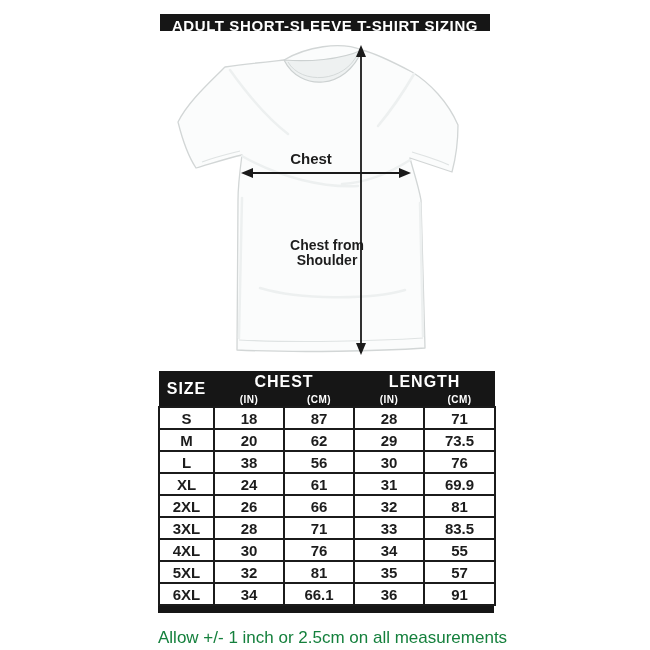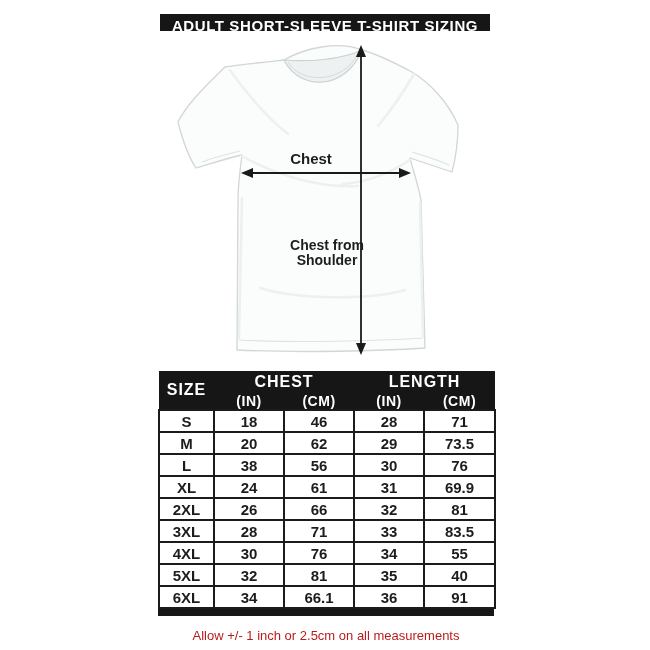--- a/index.html
+++ b/index.html
@@ -21,30 +21,30 @@
   }
   .chest-label{left:271px;top:150px;width:80px;font-size:15px;}
   .length-label{left:287px;top:238px;width:80px;font-size:14px;line-height:14.5px;}
   .sizing{position:absolute;left:158px;top:371px;width:312px;}
   table{border-collapse:collapse;width:336px;table-layout:fixed;}
   thead th{
     background:#161616;color:#ffffff;border:0;padding:0;
     font-weight:bold;text-align:center;vertical-align:middle;
   }
   .th-main{font-size:16px;letter-spacing:1px;height:22px;}
-  .th-unit{font-size:14px;letter-spacing:.5px;height:13px;margin-top:13px;}
+  .th-unit{font-size:10px;letter-spacing:.5px;height:13px;margin-top:13px;}
   tbody td{
     border:2px solid #1b1b1b;background:#ffffff;color:#1c1c1c;
     height:20px;text-align:center;vertical-align:middle;
     font-size:15px;font-weight:bold;padding:0;
   }
   .bottom-bar{width:336px;height:7px;background:#161616;}
   .footnote{
     position:absolute;left:158px;top:628px;width:336px;
-    text-align:center;font-size:13px;color:#b91c1c;white-space:nowrap;
+    text-align:center;font-size:17px;color:#15803d;white-space:nowrap;
   }
 </style>
 </head>
 <body>
 
 <div class="banner">ADULT SHORT-SLEEVE T-SHIRT SIZING</div>
 
 <div class="figure">
   <svg viewBox="0 0 350 322" xmlns="http://www.w3.org/2000/svg">
 
@@ -120,21 +120,21 @@
         <th class="th-unit">(CM)</th>
         <th class="th-unit">(IN)</th>
         <th class="th-unit">(CM)</th>
       </tr>
     </thead>
     <tbody>
 
     <tr>
         <td>S</td>
         <td>18</td>
-        <td>46</td>
+        <td>87</td>
         <td>28</td>
         <td>71</td>
       </tr>
         <tr>
         <td>M</td>
         <td>20</td>
         <td>62</td>
         <td>29</td>
         <td>73.5</td>
       </tr>
@@ -171,21 +171,21 @@
         <td>30</td>
         <td>76</td>
         <td>34</td>
         <td>55</td>
       </tr>
         <tr>
         <td>5XL</td>
         <td>32</td>
         <td>81</td>
         <td>35</td>
-        <td>40</td>
+        <td>57</td>
       </tr>
         <tr>
         <td>6XL</td>
         <td>34</td>
         <td>66.1</td>
         <td>36</td>
         <td>91</td>
       </tr>
       </tbody>
   </table>

